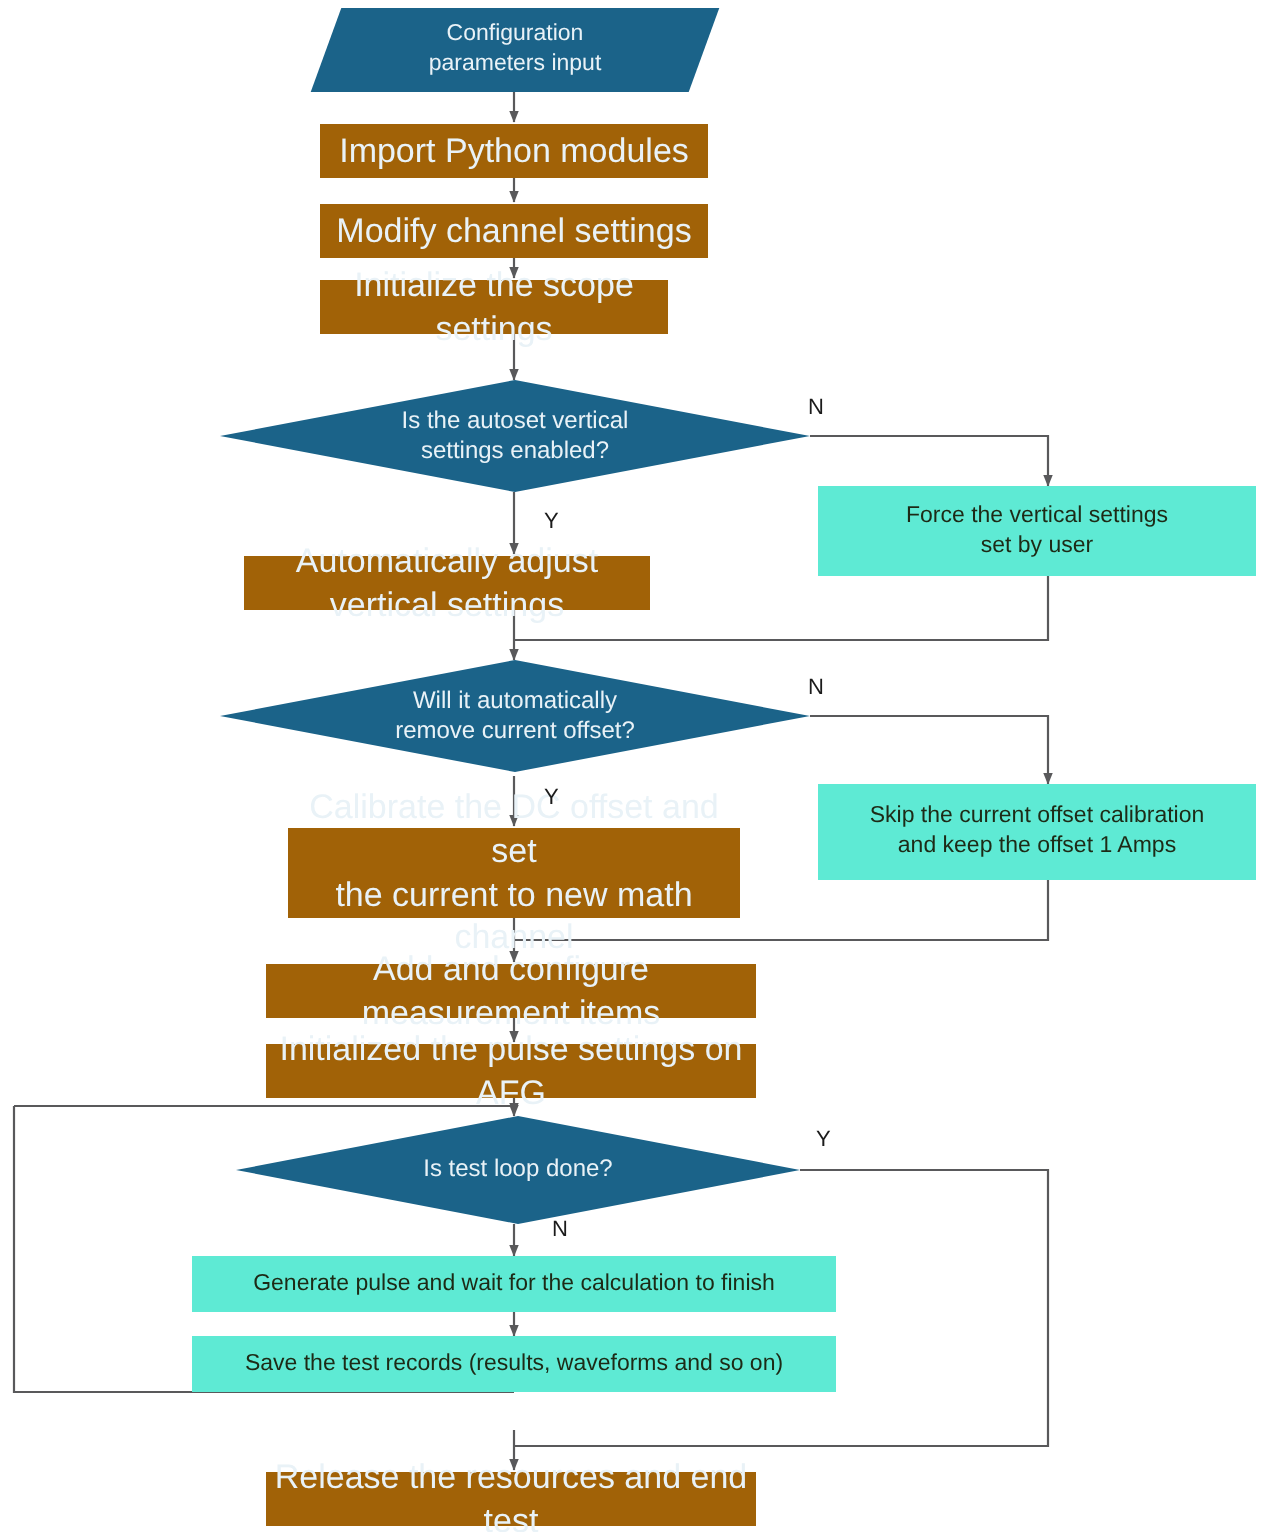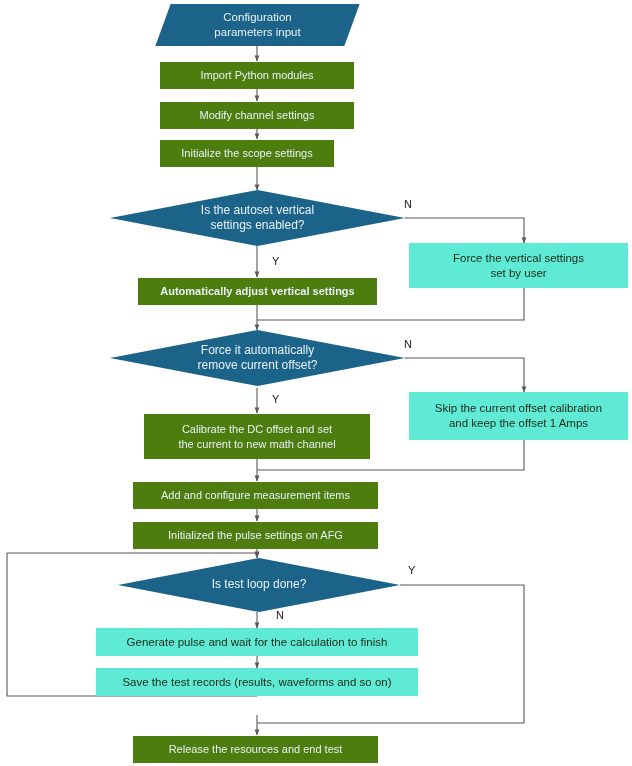--- a/index.html
+++ b/index.html
@@ -1,21 +1,21 @@
 <!DOCTYPE html>
 <html><head>
 <meta charset="utf-8">
 <style>
   html,body{margin:0;padding:0;background:#ffffff;}
   body{width:632px;height:766px;position:relative;overflow:hidden;
        font-family:"Liberation Sans","DejaVu Sans",sans-serif;}
   #canvas{position:absolute;left:0;top:0;width:632px;height:766px;}
   .node{position:absolute;box-sizing:border-box;display:flex;align-items:center;
         justify-content:center;text-align:center;line-height:1.28;}
-  .blue{background:#4d7c0f;color:#e9f2f7;font-size:11px;}
+  .blue{background:#a16207;color:#e9f2f7;font-size:17px;}
   .green{background:#5eead4;color:#1d2a16;font-size:11.5px;}
   .para{color:#e9f2f7;font-size:11.5px;background:transparent;}
   .para .ptxt{position:relative;z-index:2;}
   .para .pshape{position:absolute;left:0;top:0;width:100%;height:100%;
                 background:#1b6389;transform:skewX(-20deg);z-index:1;}
   .diamond{color:#e9f2f7;font-size:12px;background:transparent;}
   .diamond .dtxt{position:relative;z-index:2;}
   .dshape{position:absolute;left:0;top:0;width:100%;height:100%;z-index:1;}
   .lbl{position:absolute;font-size:11px;color:#1b1b1b;}
   svg.edges{position:absolute;left:0;top:0;width:632px;height:766px;z-index:0;}
@@ -81,28 +81,28 @@
     </div>
   </div>
 
   <div class="node green" style="left:409px;top:243px;width:219px;height:45px;">
     <div>
       <div>Force the vertical settings</div>
       <div>set by user</div>
     </div>
   </div>
 
-  <div class="node blue" style="left:138px;top:278px;width:239px;height:27px;font-weight:bold;">Automatically adjust vertical settings</div>
+  <div class="node blue" style="left:122px;top:278px;width:203px;height:27px;">Automatically adjust vertical settings</div>
 
   <div class="node diamond" style="left:110px;top:330px;width:295px;height:56px;">
     <svg class="dshape" viewBox="0 0 295 56" preserveAspectRatio="none">
       <polygon points="147.5,0 295,28 147.5,56 0,28" fill="#1b6389"></polygon>
     </svg>
     <div class="dtxt">
-      <div>Force it automatically</div>
+      <div>Will it automatically</div>
       <div>remove current offset?</div>
     </div>
   </div>
 
   <div class="node green" style="left:409px;top:392px;width:219px;height:48px;">
     <div>
       <div>Skip the current offset calibration</div>
       <div>and keep the offset 1 Amps</div>
     </div>
   </div>

